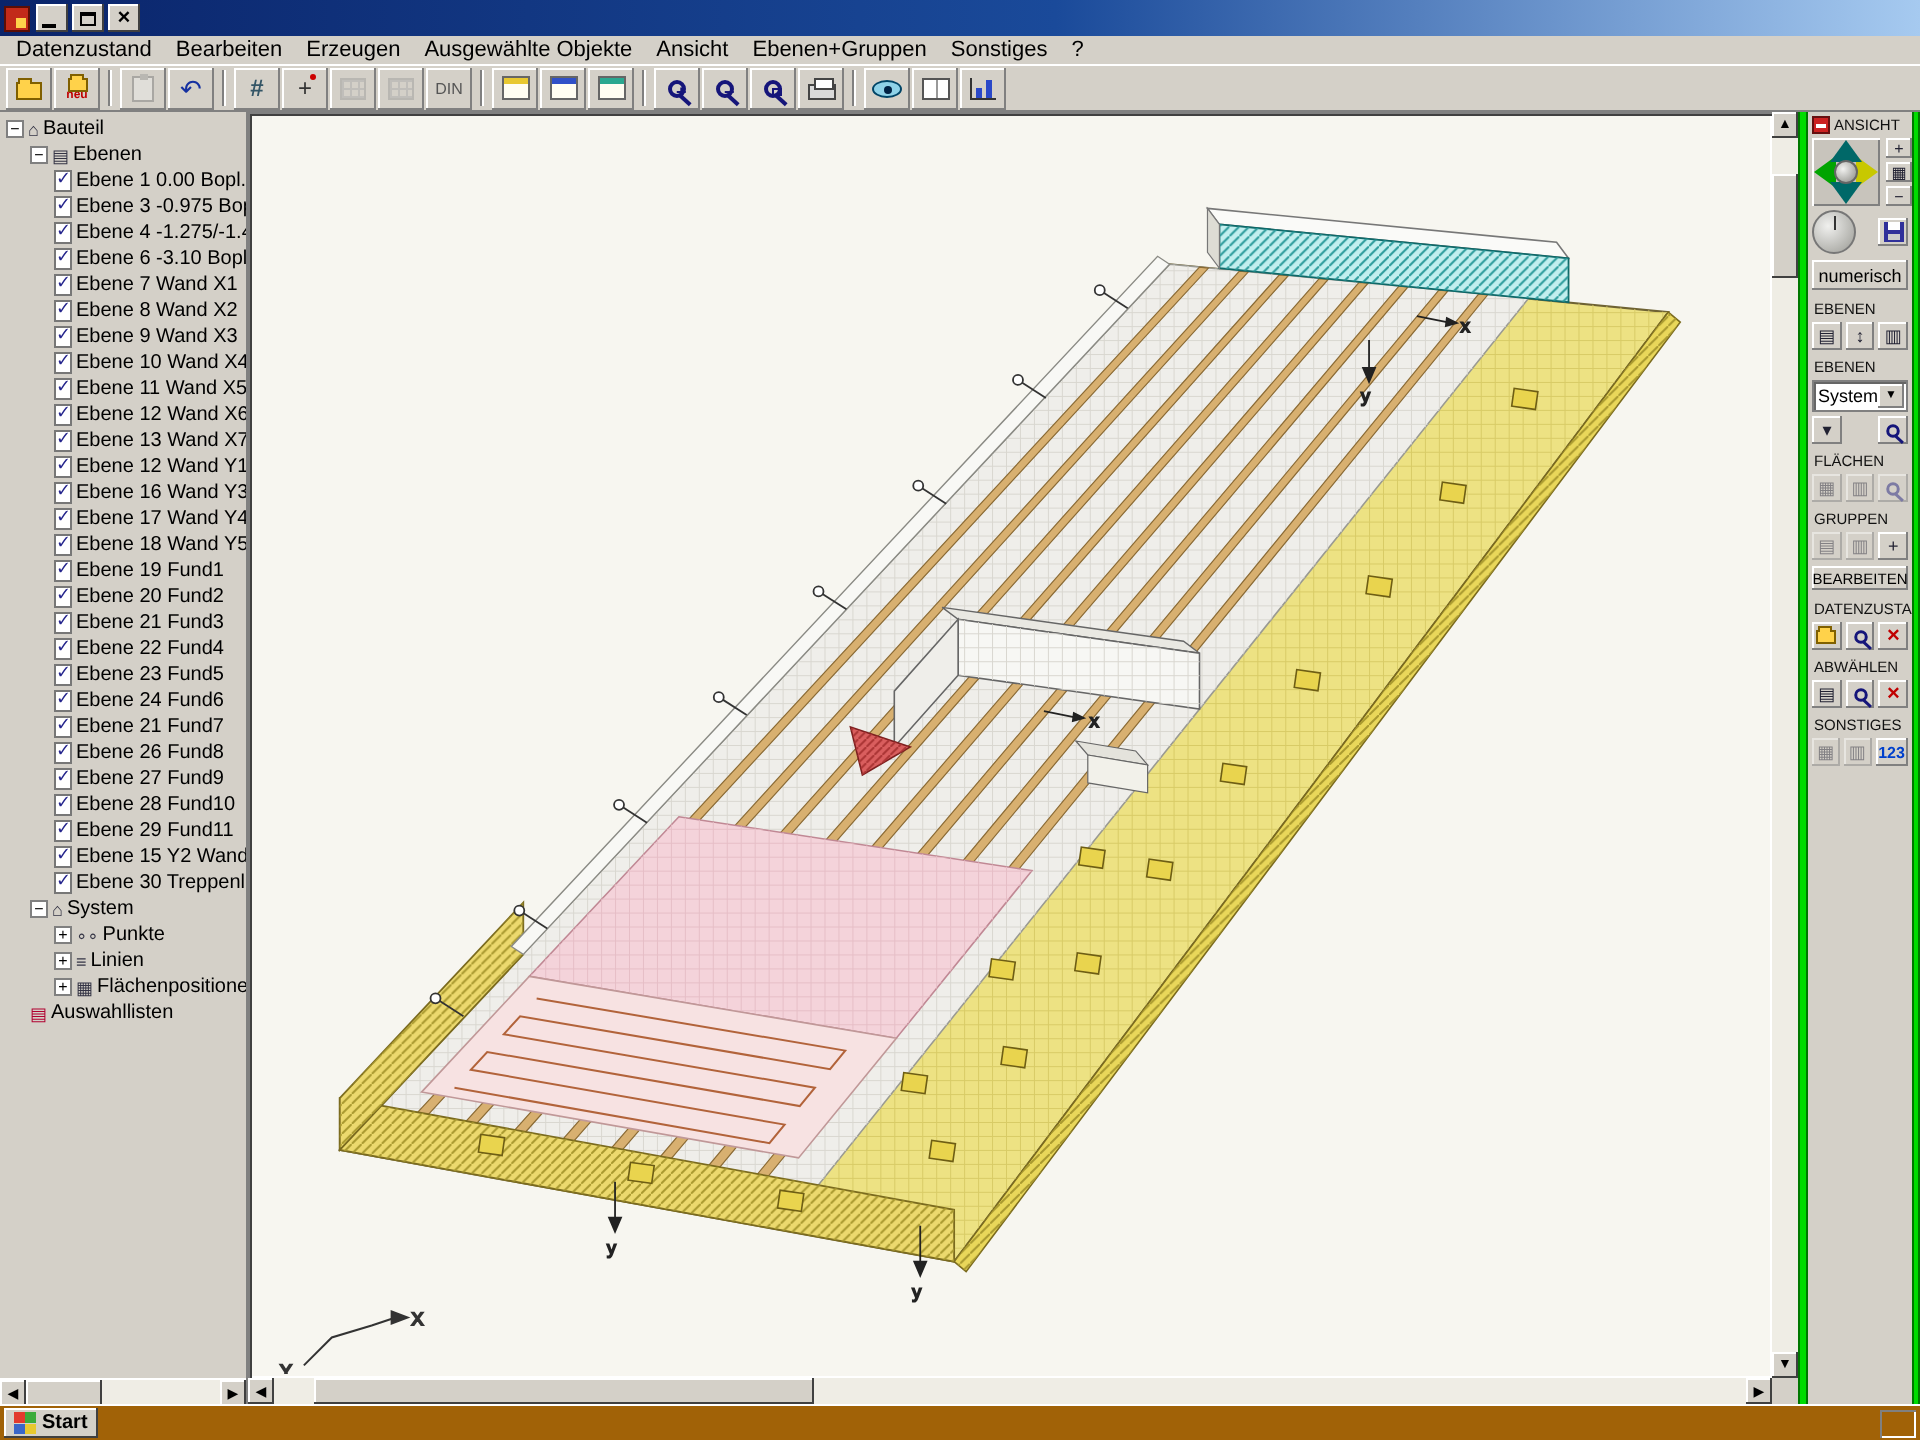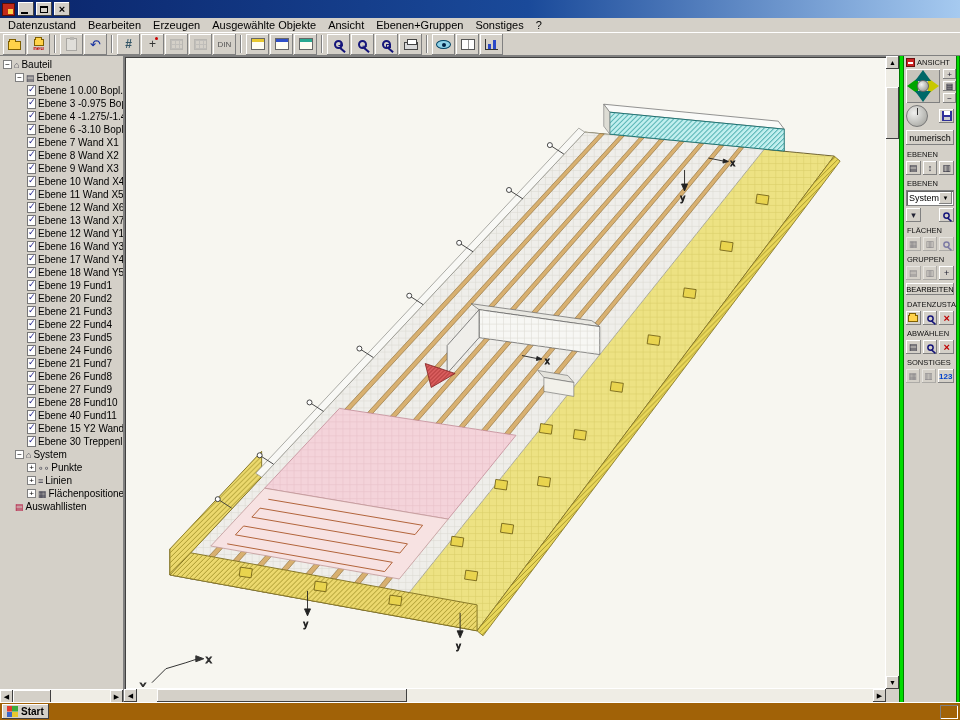--- a/index.html
+++ b/index.html
@@ -364,21 +364,21 @@
         <div class="trow d2">
             <span class="pg"></span>
             <span class="tlabel">Ebene 27 Fund9</span>
           </div>
         <div class="trow d2">
             <span class="pg"></span>
             <span class="tlabel">Ebene 28 Fund10</span>
           </div>
         <div class="trow d2">
             <span class="pg"></span>
-            <span class="tlabel">Ebene 40 Fund11</span>
+            <span class="tlabel">Ebene 29 Fund11</span>
           </div>
         <div class="trow d2">
             <span class="pg"></span>
             <span class="tlabel">Ebene 15 Y2 Wand 1</span>
           </div>
         <div class="trow d2">
             <span class="pg"></span>
             <span class="tlabel">Ebene 30 Treppenl</span>
           </div>
         <div class="trow d1">

